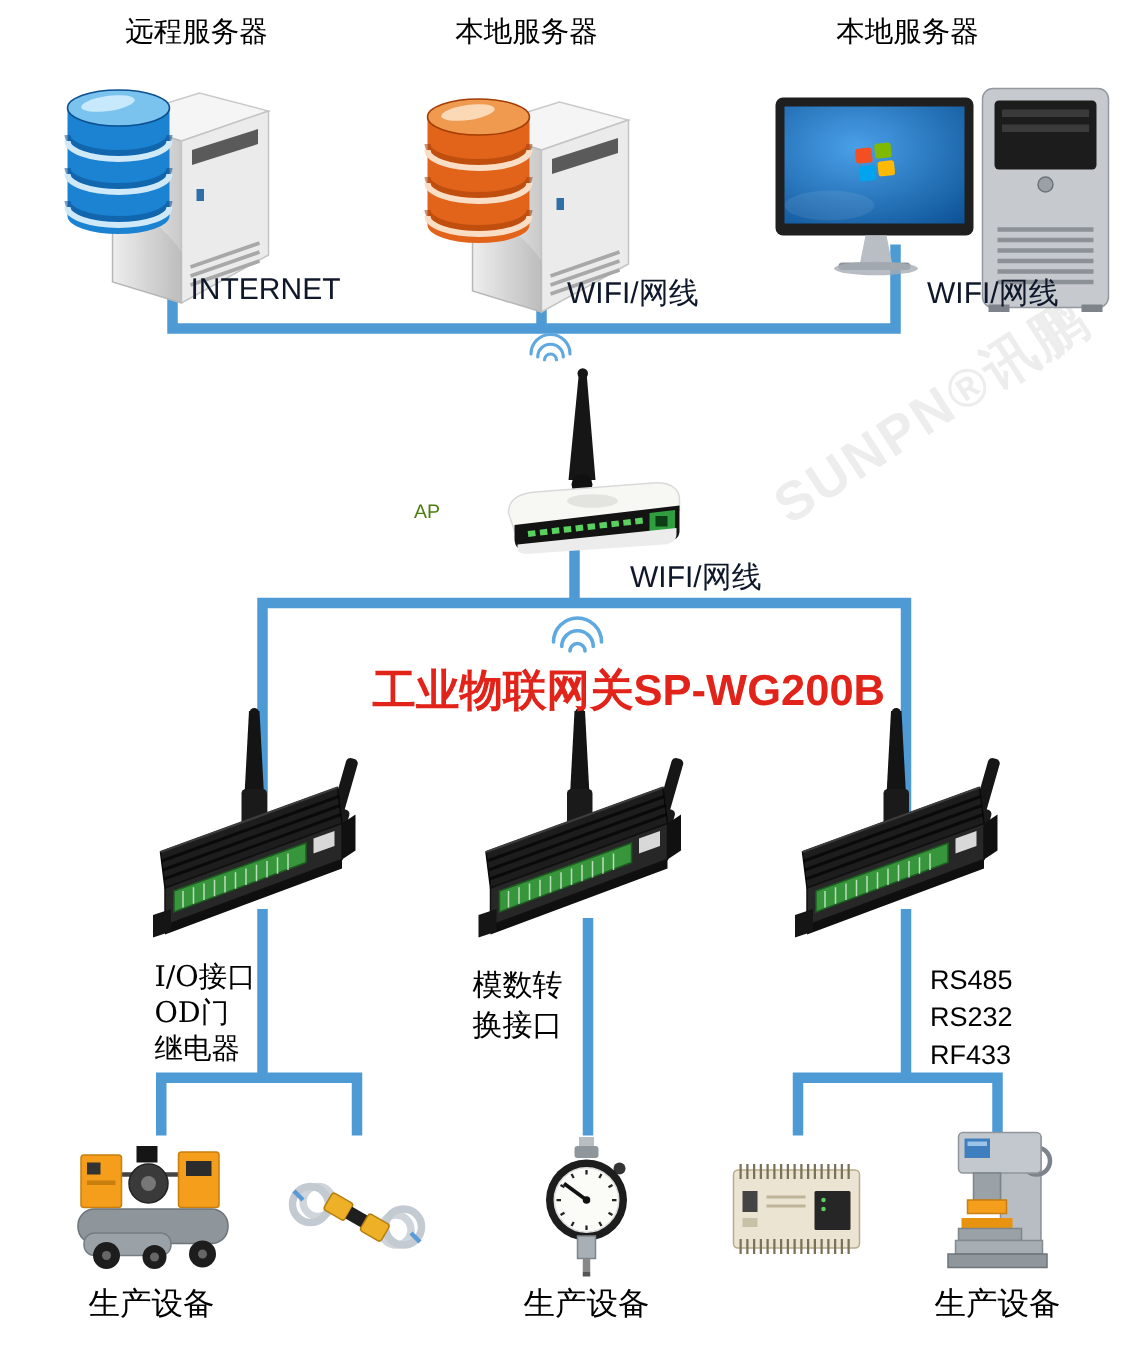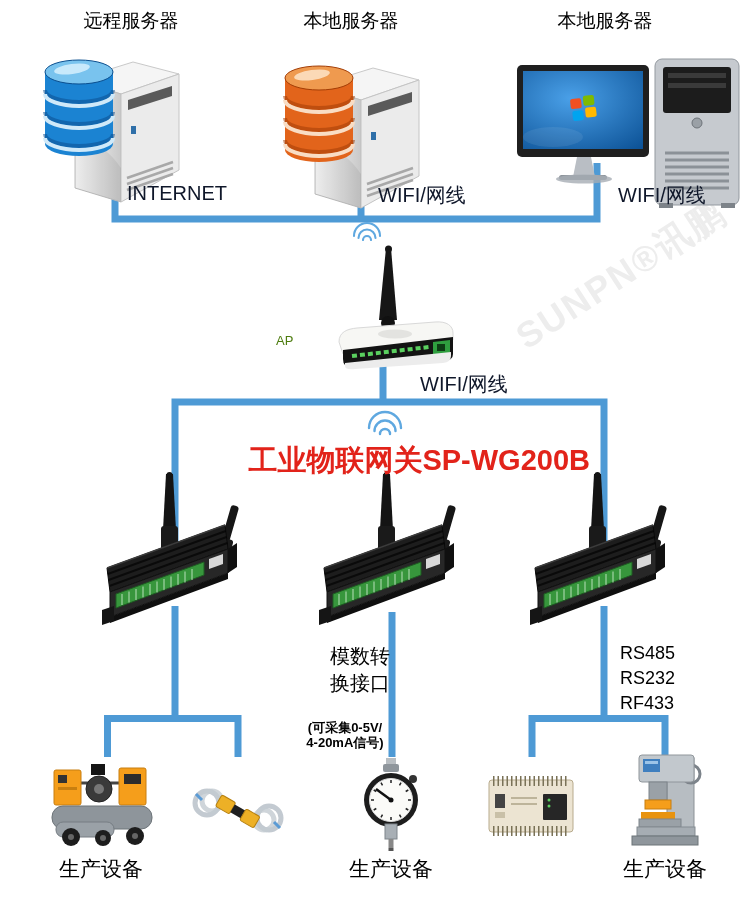--- a/index.html
+++ b/index.html
@@ -12,21 +12,21 @@
   svg.lines{position:absolute;left:0;top:0;z-index:1;}
   .dev{position:absolute;z-index:3;}
   .lbl{position:absolute;z-index:4;white-space:nowrap;}
   .toplbl{font-size:19px;color:#000;text-align:center;width:140px;font-family:Liberation Serif, serif;}
   .linklbl{font-size:20px;color:#0f172a;}
   .aplbl{font-size:13px;color:#4d7c0f;}
   .title-red{font-size:29px;font-weight:bold;color:var(--title_red,#e2231a);
       width:390px;text-align:right;}
   .iface{font-family:"DejaVu Serif",serif;font-size:19px;line-height:24px;color:#000;}
   .iface2{font-family:"DejaVu Serif",serif;font-size:20px;line-height:27px;color:#000;
-      width:90px;text-align:right;}
+      width:90px;text-align:center;}
   .ifnote{font-size:13px;font-weight:bold;line-height:15px;color:#000;
       width:100px;text-align:center;}
   .ifrs{font-size:18px;line-height:25px;color:#000;}
   .botlbl{font-size:21px;font-weight:normal;color:#000;width:130px;text-align:center;}
   .srv-blue{--dbBody:#1b83d2;--dbGap:#cfe9f9;--dbShade:#0b4f8f;--dbTop:#79c3ee;--dbHi:#c8e9fb;}
   .srv-orange{--dbBody:#e2641b;--dbGap:#f9ddc4;--dbShade:#a33d05;--dbTop:#ef9a4f;--dbHi:#fbd9b6;}
   .db-body{fill:var(--dbBody);} .db-gap{stroke:var(--dbGap);} .db-shade{stroke:var(--dbShade);}
   .db-top{fill:var(--dbTop);stroke:var(--dbShade);stroke-width:1;} .db-hi{fill:var(--dbHi);}
 </style>
 </head>
@@ -251,27 +251,28 @@
 
   <div class="lbl linklbl" style="left:127px;top:182px">INTERNET</div>
   <div class="lbl linklbl" style="left:378px;top:182px">WIFI/网线</div>
   <div class="lbl linklbl" style="left:618px;top:182px">WIFI/网线</div>
 
   <div class="lbl aplbl" style="left:276px;top:333px">AP</div>
   <div class="lbl linklbl" style="left:420px;top:371px">WIFI/网线</div>
 
   <div class="lbl title-red" style="left:200px;top:441px">工业物联网关SP-WG200B</div>
 
+  <div class="lbl iface" style="left:103px;top:639px">
+    <div>I/O接口</div>
+    <div>OD门</div>
+    <div>继电器</div>
+  </div>
   <div class="lbl iface2" style="left:300px;top:643px">
     <div>模数转</div>
     <div>换接口</div>
-  </div>
-  <div class="lbl ifnote" style="left:295px;top:720px">
-    <div>(可采集0-5V/</div>
-    <div>4-20mA信号)</div>
   </div>
   <div class="lbl ifrs" style="left:620px;top:641px">
     <div>RS485</div>
     <div>RS232</div>
     <div>RF433</div>
   </div>
 
   <div class="lbl botlbl" style="left:36px;top:855px">生产设备</div>
   <div class="lbl botlbl" style="left:326px;top:855px">生产设备</div>
   <div class="lbl botlbl" style="left:600px;top:855px">生产设备</div>

